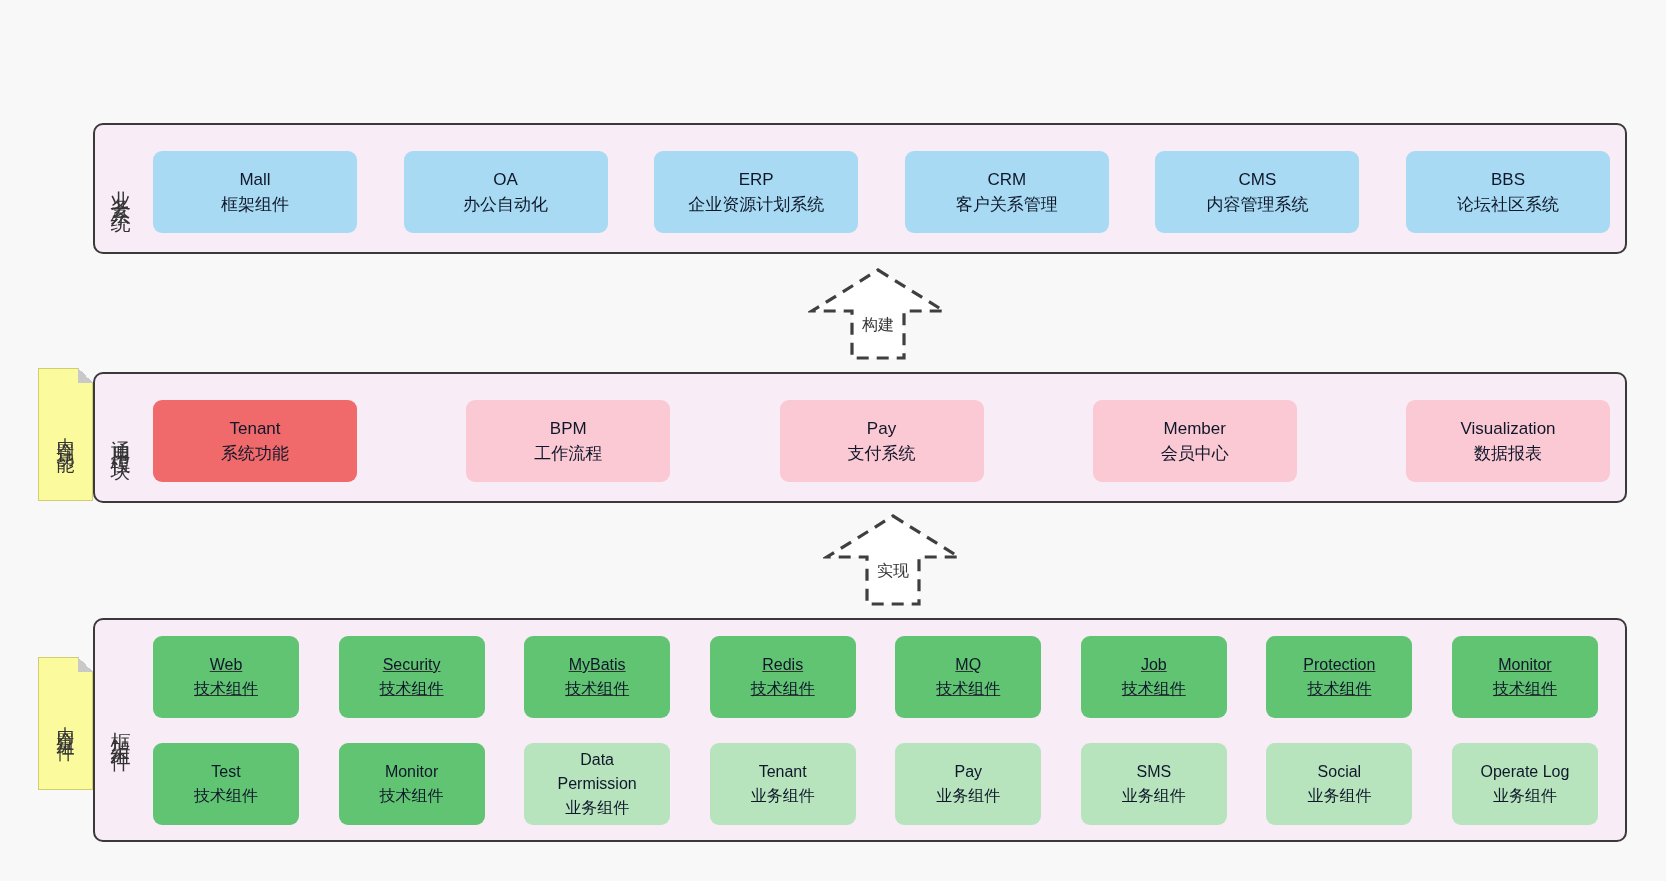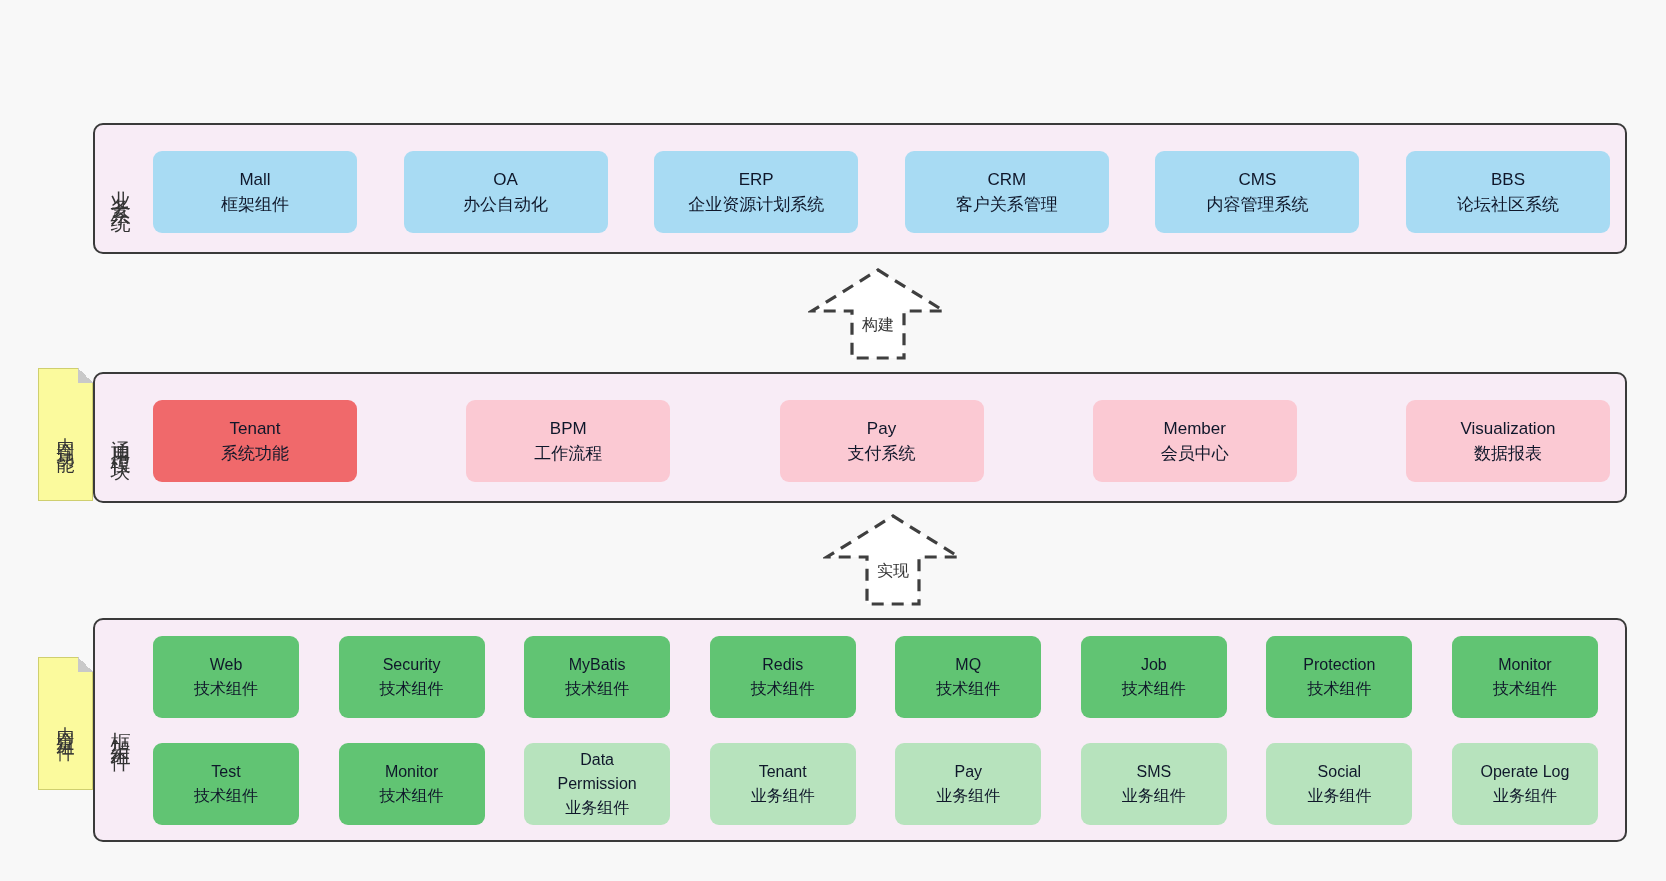--- a/index.html
+++ b/index.html
@@ -15,21 +15,21 @@
   .layer-business{top:123px;height:127px;}
   .layer-modules{top:372px;height:127px;}
   .layer-framework{top:618px;height:220px;}
   .vlabel{
     position:absolute;left:13px;top:50%;transform:translateY(-50%);
     writing-mode:vertical-rl;text-orientation:upright;
     font-size:20px;letter-spacing:7px;white-space:nowrap;color:#333;
   }
   .row{position:absolute;display:flex;justify-content:space-between;}
   .row-6{left:58px;right:15px;top:26px;}
-  .row-8a{left:58px;right:27px;top:16px;}
+  .row-8a{left:58px;right:27px;top:16px;text-decoration:underline;}
   .row-8b{left:58px;right:27px;top:123px;}
   .box{
     height:82px;border-radius:9px;
     display:flex;flex-direction:column;align-items:center;justify-content:center;
     text-align:center;font-size:17px;line-height:25px;color:#0f172a;
   }
   .row-6 .box{width:204px;}
   .row-8a .box,.row-8b .box{width:146px;font-size:16px;line-height:24px;}
   .row-8b .box .name{max-width:112px;}
   .blue{background:#a8dbf3;}

